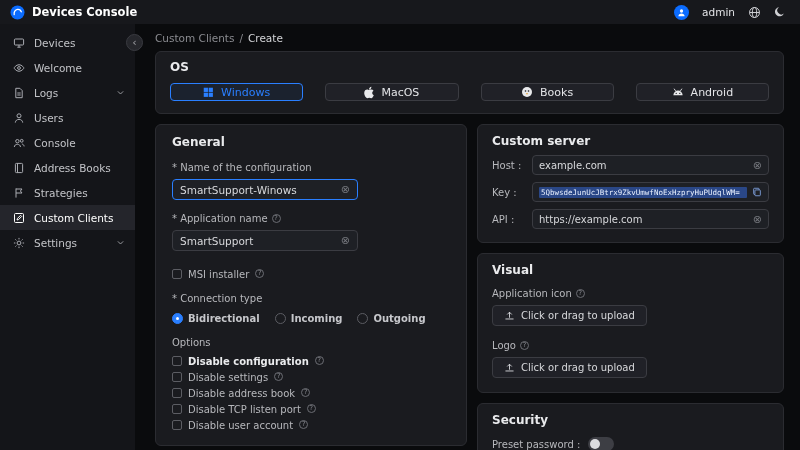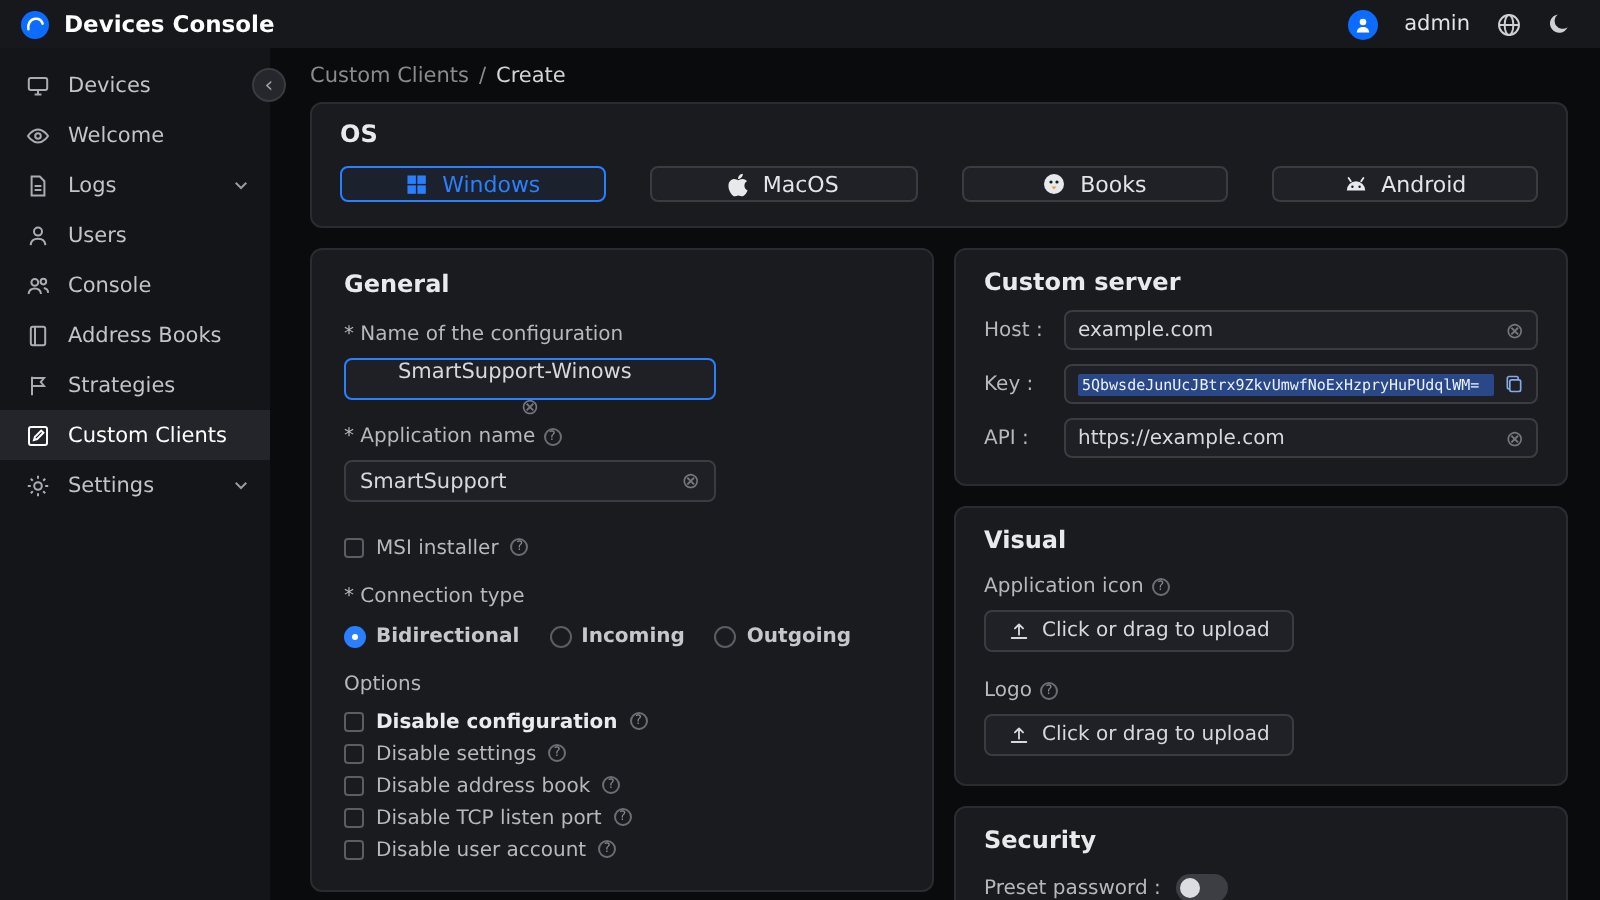--- a/index.html
+++ b/index.html
@@ -49,21 +49,21 @@
   .col-right { flex:1; display:flex; flex-direction:column; gap:10px; min-width:0; }
 
   
   .f-label { font-size:10px; color:#b7b8bc; margin-top:13px; display:flex; align-items:center; gap:4px; }
   .help { width:9px; height:9px; border:1px solid #6b6d73; border-radius:50%; color:#8a8c92;
     font-size:6.5px; display:inline-flex; align-items:center; justify-content:center; line-height:1; flex:0 0 9px; }
   .input { margin-top:6px; width:186px; height:21px; background:#1e2025; border:1px solid #3b3c42;
     border-radius:4px; display:flex; align-items:center; padding:0 7px; gap:6px; }
   .input input { flex:1; min-width:0; background:transparent; border:none; outline:none; color:#d7d8db;
     font-size:10.5px; font-family:inherit; }
-  .input.focused { border-color:#2a7fff;flex-direction:column; }
+  .input.focused { border-color:#2a7fff; }
   .clear { color:#75777d; font-size:11px; line-height:1; cursor:pointer; }
 
   .check-row { display:flex; gap:6px; font-size:10px; color:#b7b8bc; margin-top:5px; }
   .checkbox { width:10px; height:10px; border:1px solid #5c5d63; border-radius:2px; background:transparent;
     flex:0 0 10px; cursor:pointer; }
   .msi { margin-top:18px; }
   .opt-first { color:#eaebed; font-weight:bold; }
 
   .radio-row { display:flex; gap:15px; margin-top:9px; }
   .radio-item { display:flex; align-items:center; gap:5px; font-size:10px; color:#c6c7cb; cursor:pointer;font-weight:bold; }

